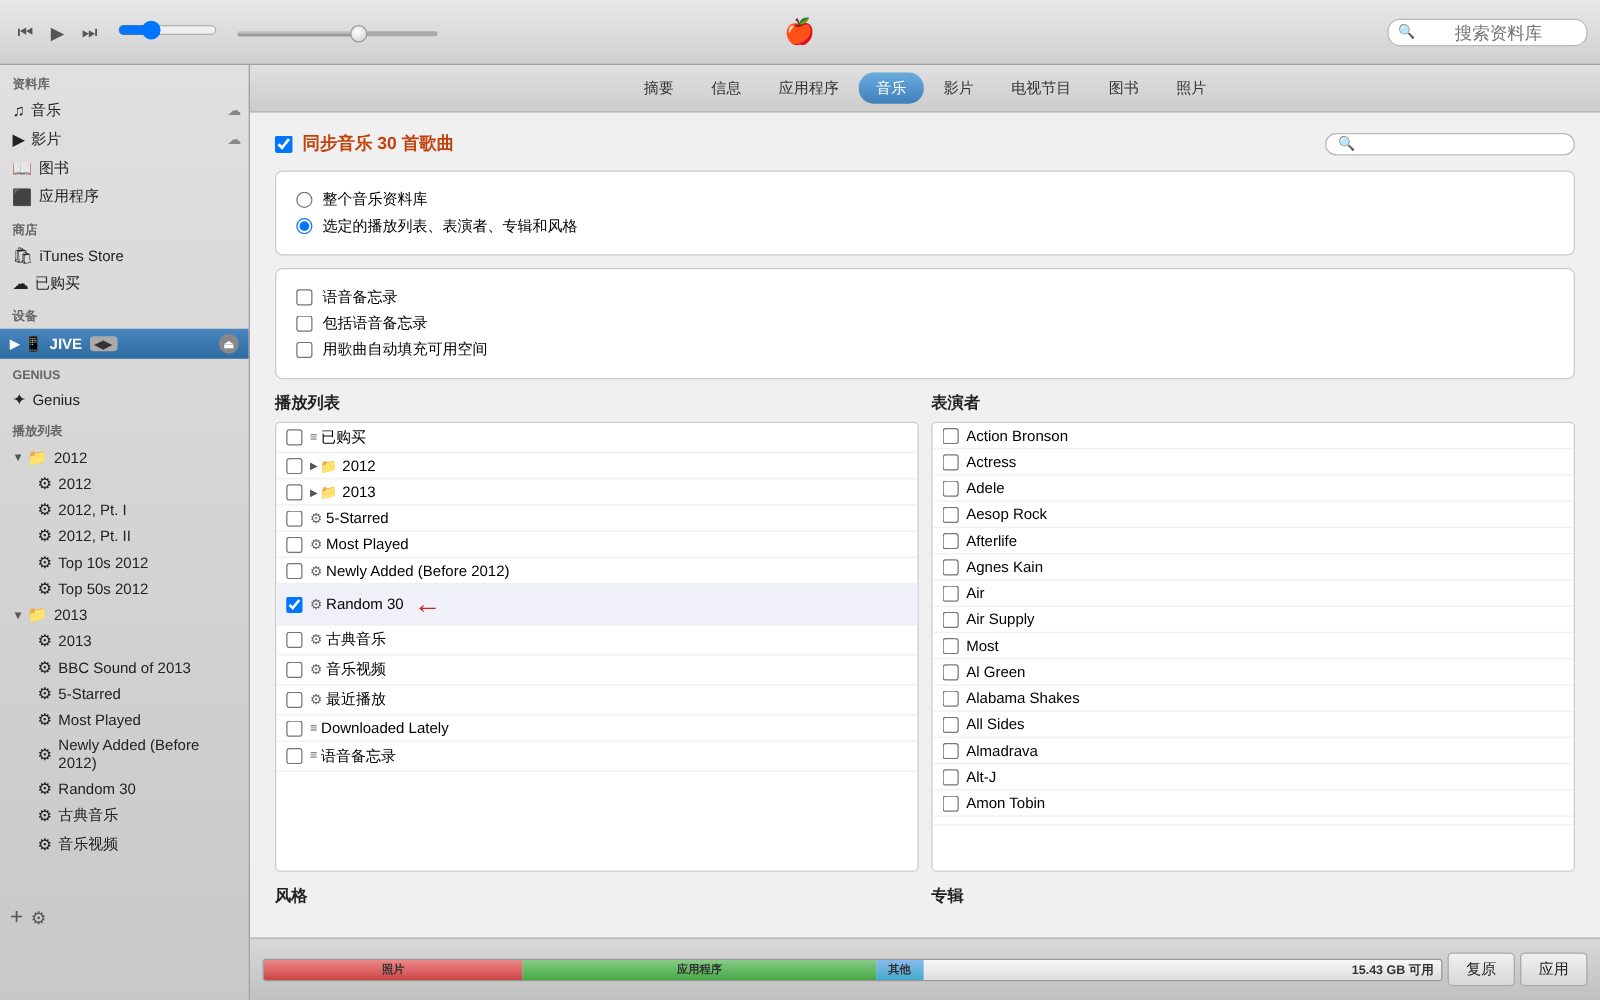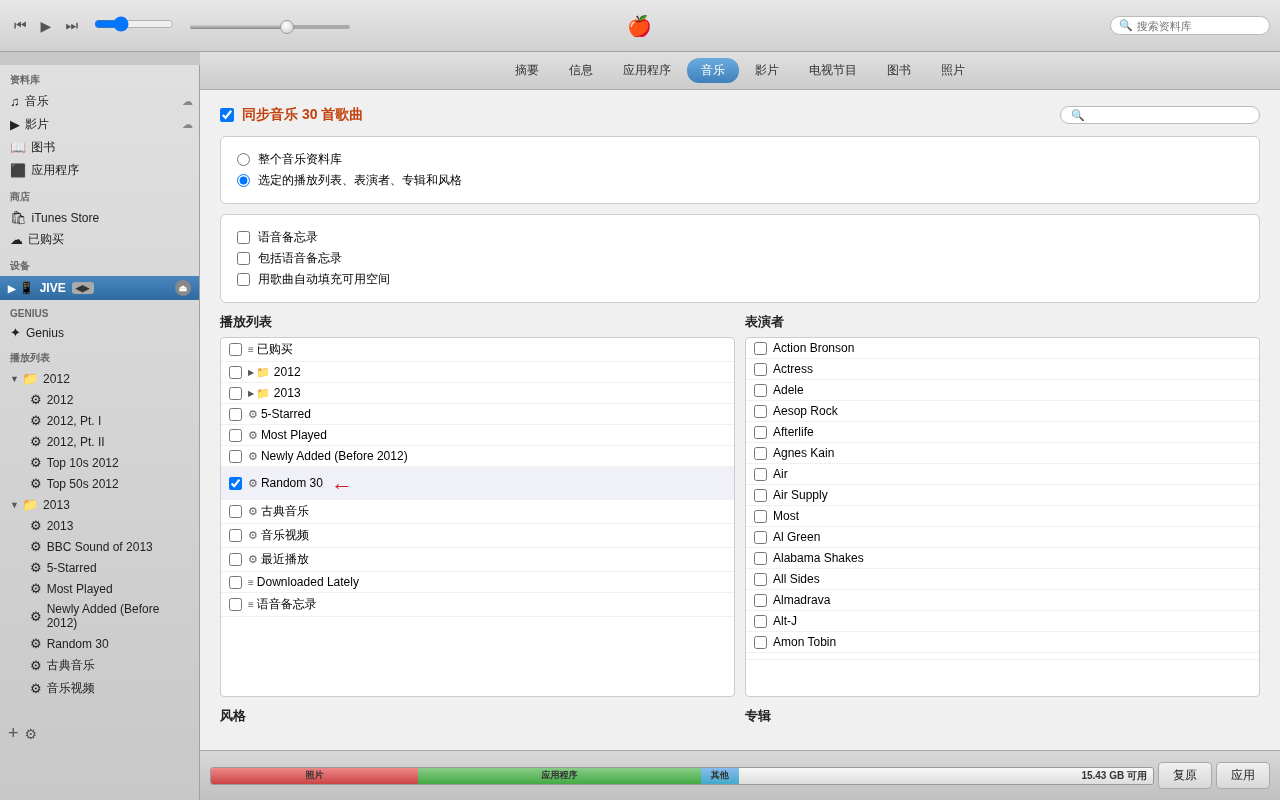--- a/index.html
+++ b/index.html
@@ -15,34 +15,33 @@
       padding: 0 10px;
       position: relative;
     }
     .toolbar-controls { display: flex; align-items: center; gap: 6px; }
     .toolbar-btn { background: none; border: none; cursor: pointer; font-size: 14px; color: #555; padding: 4px; }
     .progress-bar-container { width: 200px; height: 4px; background: #aaa; border-radius: 2px; position: relative; margin-top: 2px; }
     .progress-bar-fill { width: 60%; height: 100%; background: linear-gradient(to bottom, #d0d0d0, #888); border-radius: 2px; }
     .progress-knob { width: 14px; height: 14px; background: radial-gradient(circle at 40% 35%, #fff, #ccc); border-radius: 50%; border: 1px solid #999; position: absolute; top: -5px; left: 56%; }
     .apple-logo { position: absolute; left: 50%; transform: translateX(-50%); font-size: 20px; color: #555; }
     .search-box { margin-left: auto; display: flex; align-items: center; background: #fff; border: 1px solid #bbb; border-radius: 10px; padding: 2px 8px; width: 160px; }
-    .search-box input { border: none; outline: none; font-size: 11px; width: 100%; background: transparent; }
+    .search-box input { border: none; outline: none; font-size: 14px; width: 100%; background: transparent; text-align: center; }
     .search-icon-sm { color: #888; font-size: 11px; margin-right: 4px; }
 
     
     .main-layout { display: flex; flex: 1; overflow: hidden; }
 
     
     .sidebar {
       width: 200px;
       background: linear-gradient(to bottom, #e0e0e0 0%, #c8c8c8 100%);
       border-right: 1px solid #a0a0a0;
       overflow-y: auto;
       padding-bottom: 40px;
-      margin-top: 13px;
     }
     .sidebar-section-header { font-size: 10px; font-weight: bold; color: #666; padding: 8px 10px 3px 10px; text-transform: uppercase; }
     .sidebar-item { display: flex; align-items: center; padding: 3px 6px 3px 10px; cursor: pointer; font-size: 12px; color: #222; }
     .sidebar-item .item-icon { margin-right: 5px; font-size: 13px; }
     .sidebar-item .cloud-icon { margin-left: auto; color: #888; font-size: 11px; }
     .sidebar-device { background: linear-gradient(to bottom, #4a87c0, #2e6ba0); color: white; padding: 4px 8px; display: flex; align-items: center; font-size: 12px; font-weight: bold; }
     .sidebar-device .device-badge { background: #aaa; color: #333; font-size: 9px; padding: 1px 4px; border-radius: 3px; margin-left: 6px; }
     .sidebar-device .eject-btn { margin-left: auto; width: 16px; height: 16px; background: #888; border-radius: 50%; display: flex; align-items: center; justify-content: center; color: white; font-size: 9px; cursor: pointer; }
     .sidebar-expand { font-size: 9px; margin-right: 3px; cursor: pointer; color: #555; }
     .sidebar-sub { padding-left: 20px; }

